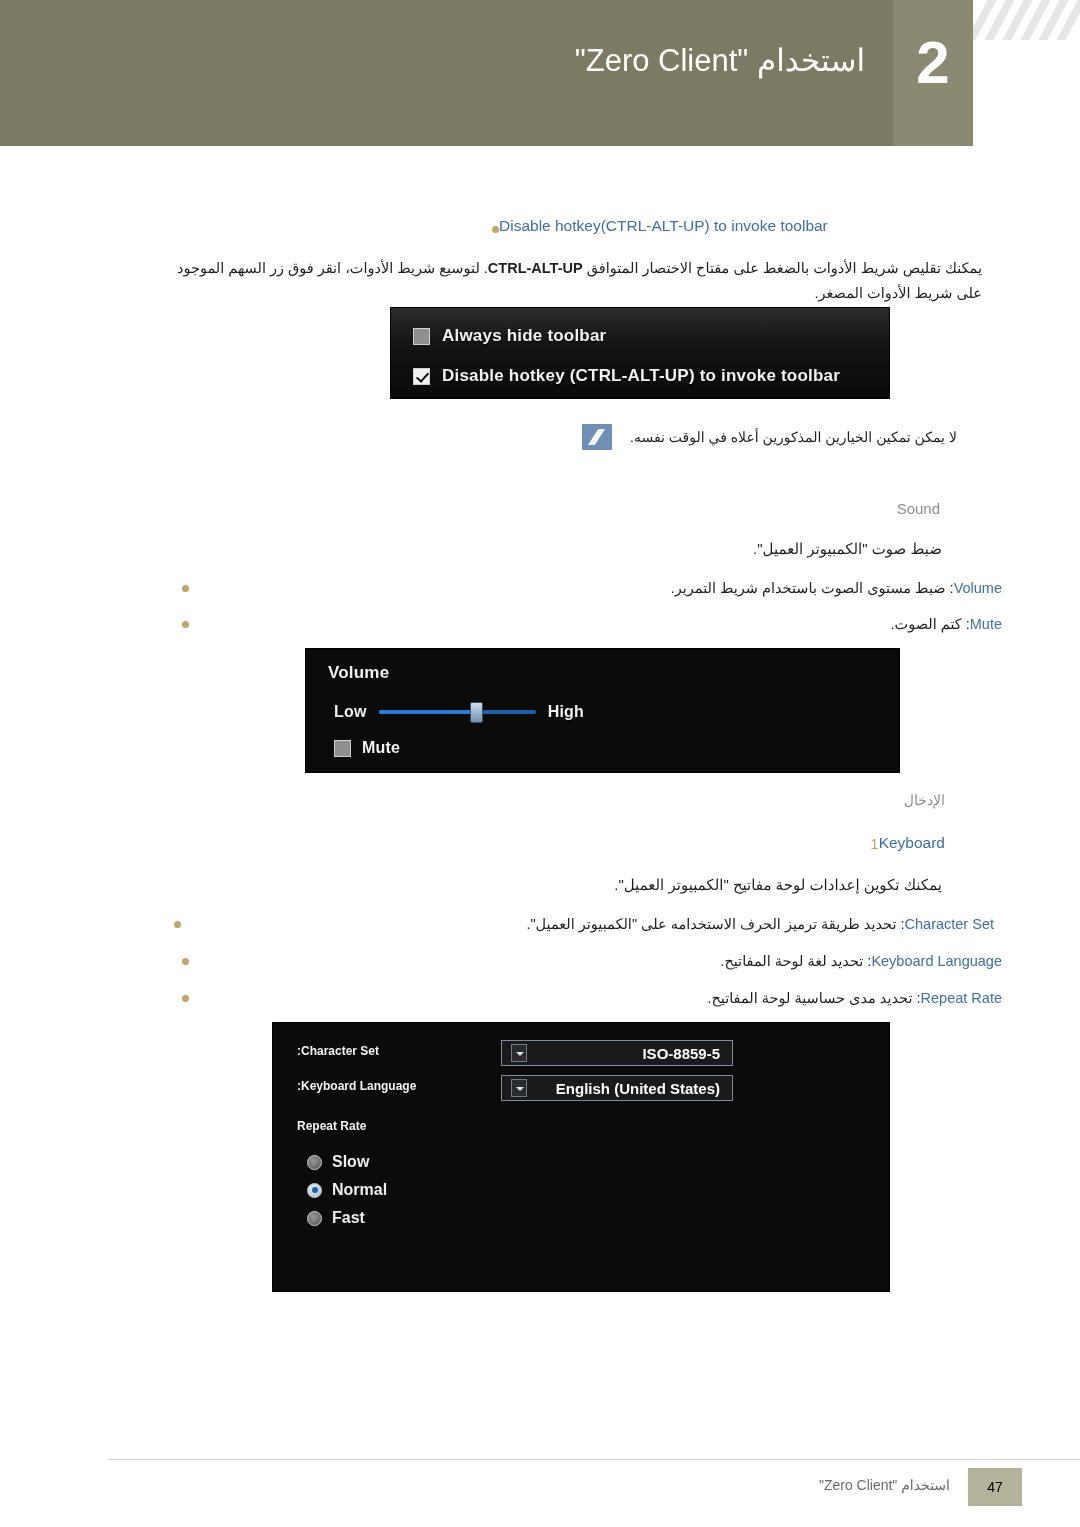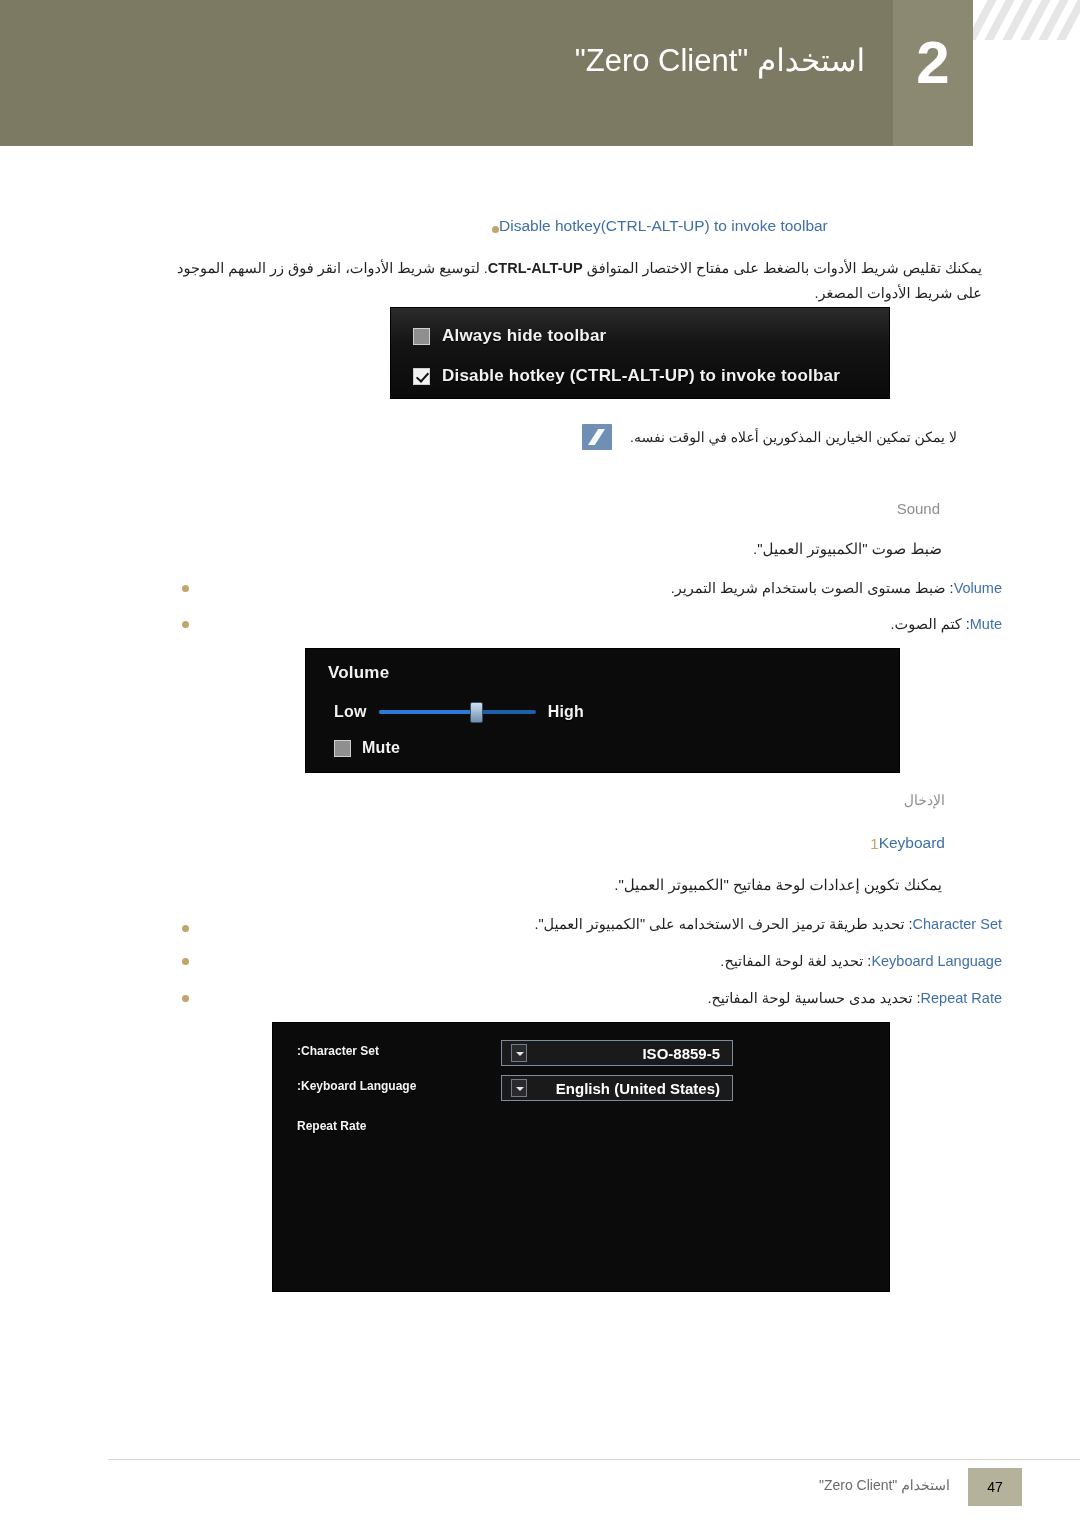--- a/index.html
+++ b/index.html
@@ -467,21 +467,21 @@
 
   <div class="sec-label-ar" style="position:absolute; top:646px; right:135px;">الإدخال</div>
 
   <div class="numbered-row" style="position:absolute; top:688px; right:135px;">
     <div class="num-badge">1</div>
     <div class="heading-blue">Keyboard</div>
   </div>
 
   <div class="ar-par" style="position:absolute; top:726px; right:138px; width:760px;">يمكنك تكوين إعدادات لوحة مفاتيح "الكمبيوتر العميل".</div>
 
-  <div class="bullet-row" style="position:absolute; top:766px; right:78px; width:830px;align-items:center;">
+  <div class="bullet-row" style="position:absolute; top:766px; right:86px; width:830px;">
     <div class="bullet-dot"></div>
     <div class="mixed-line" style="flex:1;">
       <span class="kw">Character Set</span><span>: تحديد طريقة ترميز الحرف الاستخدامه على "الكمبيوتر العميل".</span>
     </div>
   </div>
 
   <div class="bullet-row" style="position:absolute; top:803px; right:78px; width:830px;">
     <div class="bullet-dot"></div>
     <div class="mixed-line" style="flex:1;">
       <span class="kw">Keyboard Language</span><span>: تحديد لغة لوحة المفاتيح.</span>
@@ -504,20 +504,34 @@
     </div>
 
     <div style="position:absolute; top:56px; left:24px;" class="kb-field-label">Keyboard Language:</div>
     <div class="combo" style="position:absolute; top:52px; left:228px; width:232px; height:26px;">
       <span>English (United States)</span>
       <span class="arrow"></span>
     </div>
 
     <div style="position:absolute; top:96px; left:24px;" class="kb-field-label">Repeat Rate</div>
 
+    <div style="position:absolute; top:130px; left:34px;">
+      <div class="radio-row">
+        <span class="radio"></span>
+        <span class="t">Slow</span>
+      </div>
+      <div class="radio-row">
+        <span class="radio on"></span>
+        <span class="t">Normal</span>
+      </div>
+      <div class="radio-row">
+        <span class="radio"></span>
+        <span class="t">Fast</span>
+      </div>
+    </div>
   </div>
 
 </div>
 
 <div class="footer">
   <div class="footer-line"></div>
   <div class="footer-page-box">
     <span class="footer-page-num">47</span>
   </div>
   <div class="footer-text">استخدام "Zero Client"</div>

